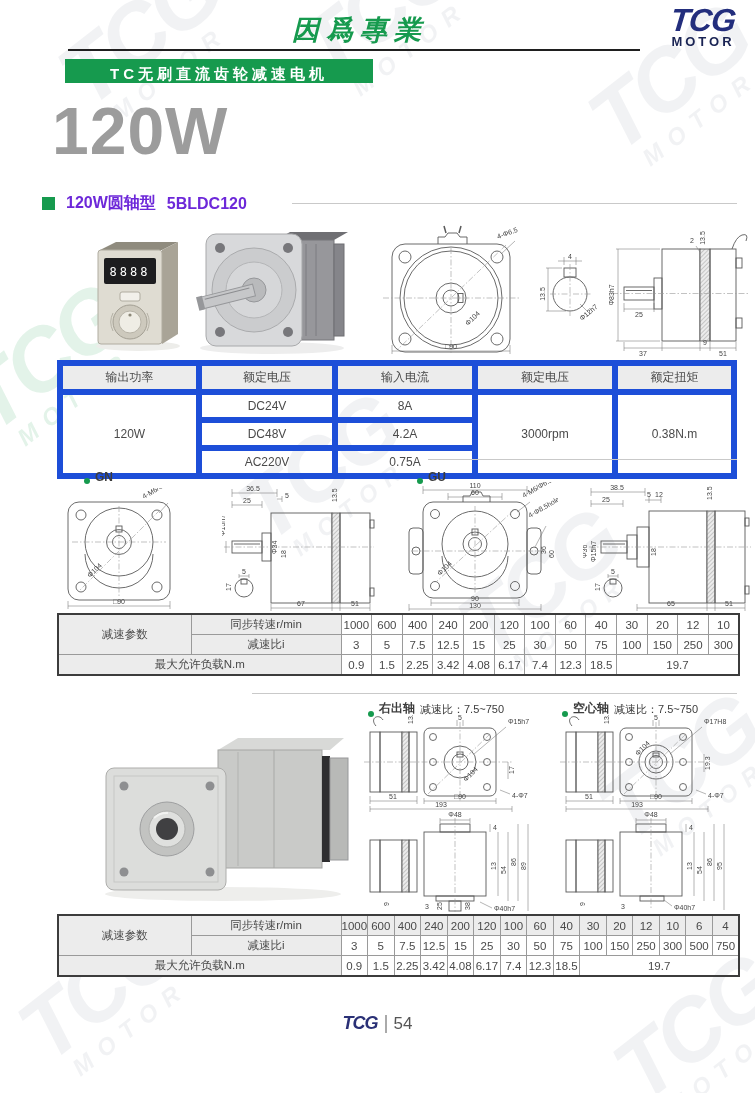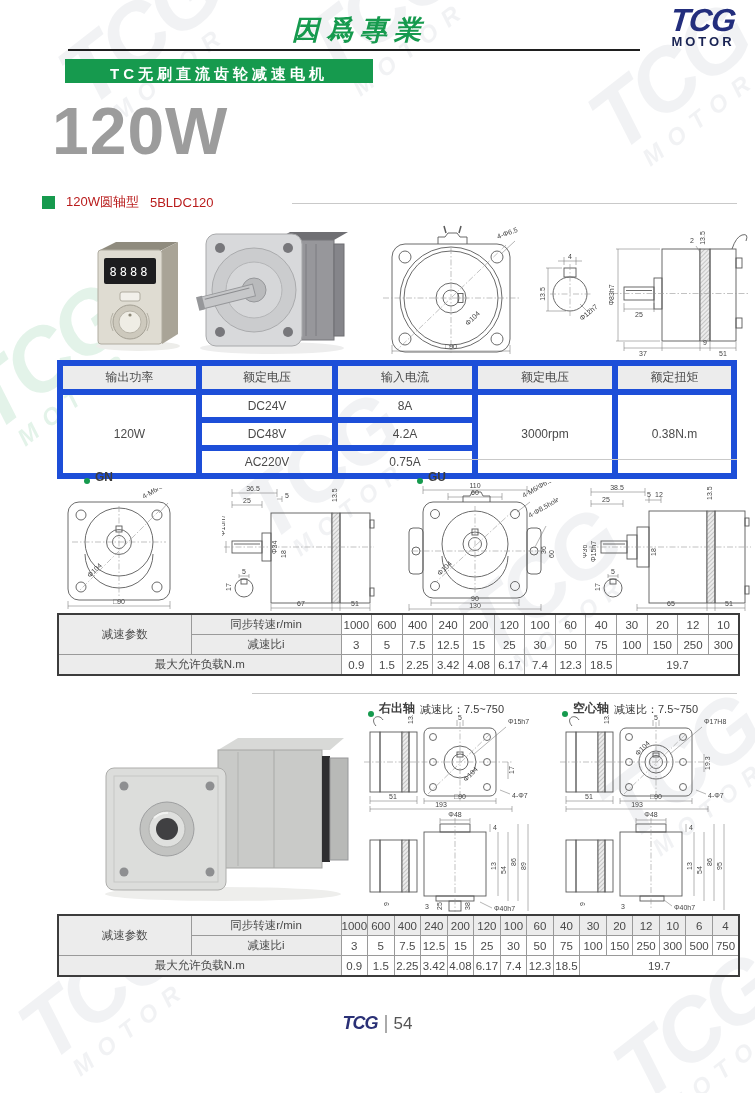--- a/index.html
+++ b/index.html
@@ -25,21 +25,21 @@
   .banner-zh{left:65px;top:59px;width:308px;height:24px;background:#169a4e;color:#fff;
              font-size:15px;font-weight:bold;letter-spacing:4px;line-height:30px;text-align:center;}
   .banner-en{left:373px;top:60px;width:286px;height:27px;border:1px solid #b3b3b3;background:#fdfdfd;
              color:#9a9a9a;font-size:11px;letter-spacing:1.5px;line-height:27px;text-align:center;
              box-shadow:0 2px 3px rgba(0,0,0,0.10);}
   .power-title{left:52px;top:98px;font-size:66px;font-weight:800;color:#9c9c9c;letter-spacing:1px;line-height:1;}
 
   
   .sec{position:absolute;display:flex;align-items:center;gap:11px;}
   .sq{width:13px;height:13px;background:#169a4e;flex:0 0 auto;}
-  .sec-title{font-size:13px;font-weight:normal;color:#b91c1c;}
+  .sec-title{font-size:16px;font-weight:bold;color:#6d28d9;}
   .sec-note{font-size:13px;font-weight:bold;color:#2e2e2e;margin-left:6px;}
   .rule{position:absolute;height:1px;background:#c9c9c9;}
   .vl{position:absolute;display:flex;align-items:flex-end;gap:5px;font-size:12px;color:#3c3c3c;}
   .dot{width:6px;height:6px;border-radius:50%;background:#169a4e;flex:0 0 auto;}
   .vl .vname{font-weight:bold;}
   .vl .vnote{font-size:11px;}
 
   
   table{border-collapse:collapse;table-layout:fixed;}
   .st{font-size:12px;color:#4a4a4a;border:2px solid #3c3c3c;}

